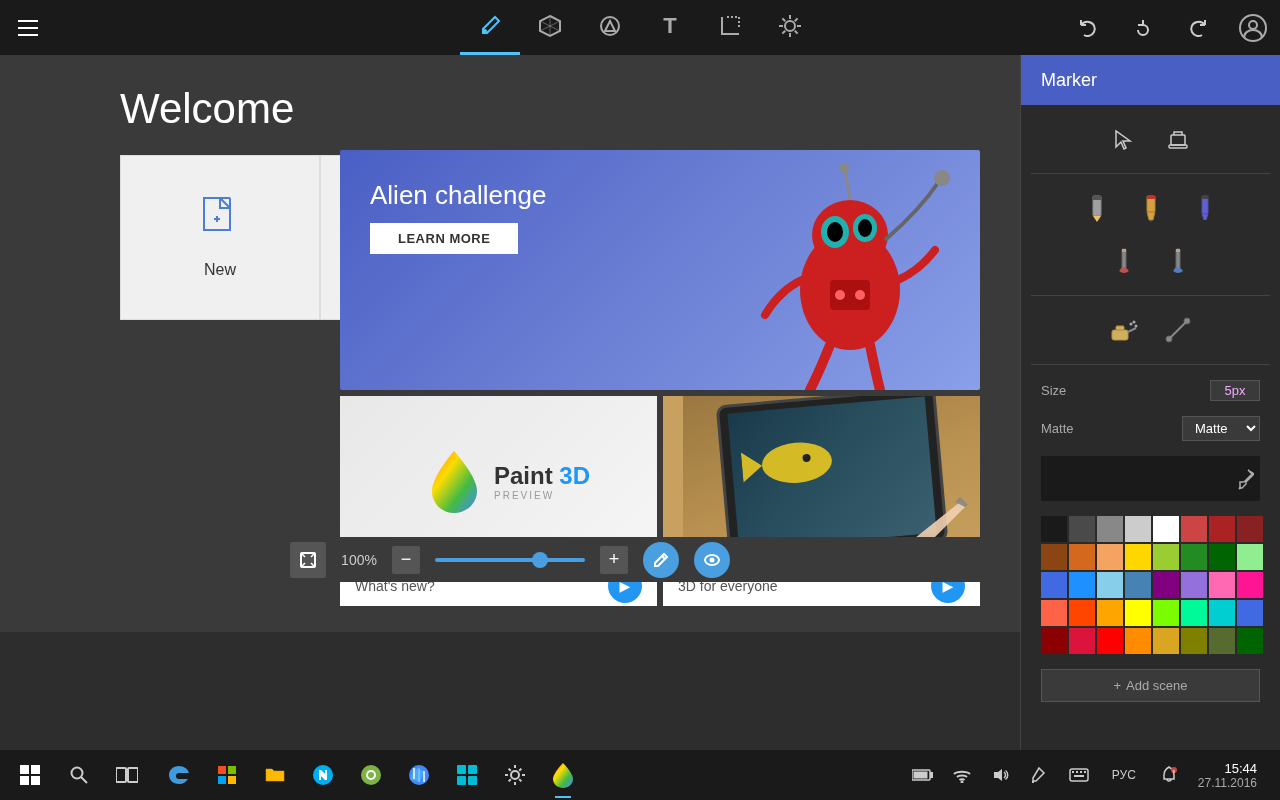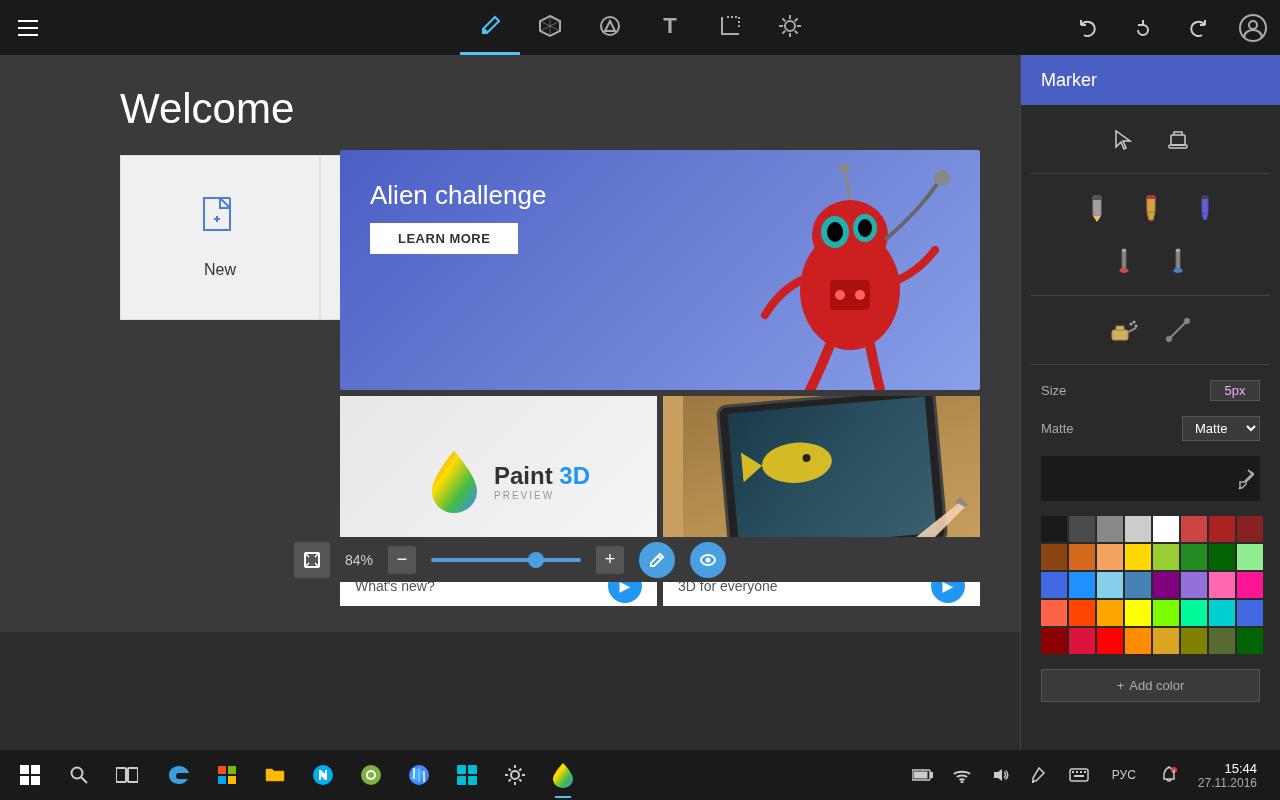--- a/index.html
+++ b/index.html
@@ -666,21 +666,21 @@
       </div>
     </div>
 
     <div class="zoom-bar">
       <div style="width:36px;height:36px;display:flex;align-items:center;justify-content:center;background:#555;cursor:pointer;color:#fff;border-radius:2px;">
         <svg width="18" height="18" viewBox="0 0 18 18" fill="none">
           <rect x="2" y="2" width="14" height="14" rx="1" stroke="#fff" stroke-width="2" fill="none"></rect>
           <path d="M6 6 L3 3 M12 6 L15 3 M6 12 L3 15 M12 12 L15 15" stroke="#fff" stroke-width="1.5"></path>
         </svg>
       </div>
-      <span class="zoom-value">84%</span>
+      <span class="zoom-value">100%</span>
       <div style="width:28px;height:28px;display:flex;align-items:center;justify-content:center;background:#555;cursor:pointer;color:#fff;font-size:18px;border-radius:2px;">−</div>
       <div class="zoom-slider">
         <div class="zoom-thumb"></div>
       </div>
       <div style="width:28px;height:28px;display:flex;align-items:center;justify-content:center;background:#555;cursor:pointer;color:#fff;font-size:18px;border-radius:2px;">+</div>
       <div class="zoom-icon-btn">
         <svg width="18" height="18" viewBox="0 0 18 18" fill="none">
           <path d="M3 15 L3 12 L12 3 L15 6 L6 15 Z" stroke="#fff" stroke-width="2" fill="none"></path>
           <path d="M10 5 L13 8" stroke="#fff" stroke-width="2"></path>
         </svg>
@@ -851,21 +851,21 @@
           <div class="color-cell" style="background: rgb(255, 0, 0);"></div>
           <div class="color-cell" style="background: rgb(255, 140, 0);"></div>
           <div class="color-cell" style="background: rgb(218, 165, 32);"></div>
           <div class="color-cell" style="background: rgb(128, 128, 0);"></div>
           <div class="color-cell" style="background: rgb(85, 107, 47);"></div>
           <div class="color-cell" style="background: rgb(0, 100, 0);"></div>
         </div>
 
       <div class="add-color-btn">
         <span>+</span>
-        <span>Add color</span>
+        <span>Add scene</span>
       </div>
     </div>
   </div>
 
 </div>
 
 <div class="taskbar">
 
   <div class="taskbar-start">
     <svg width="20" height="20" viewBox="0 0 20 20" fill="#fff">

